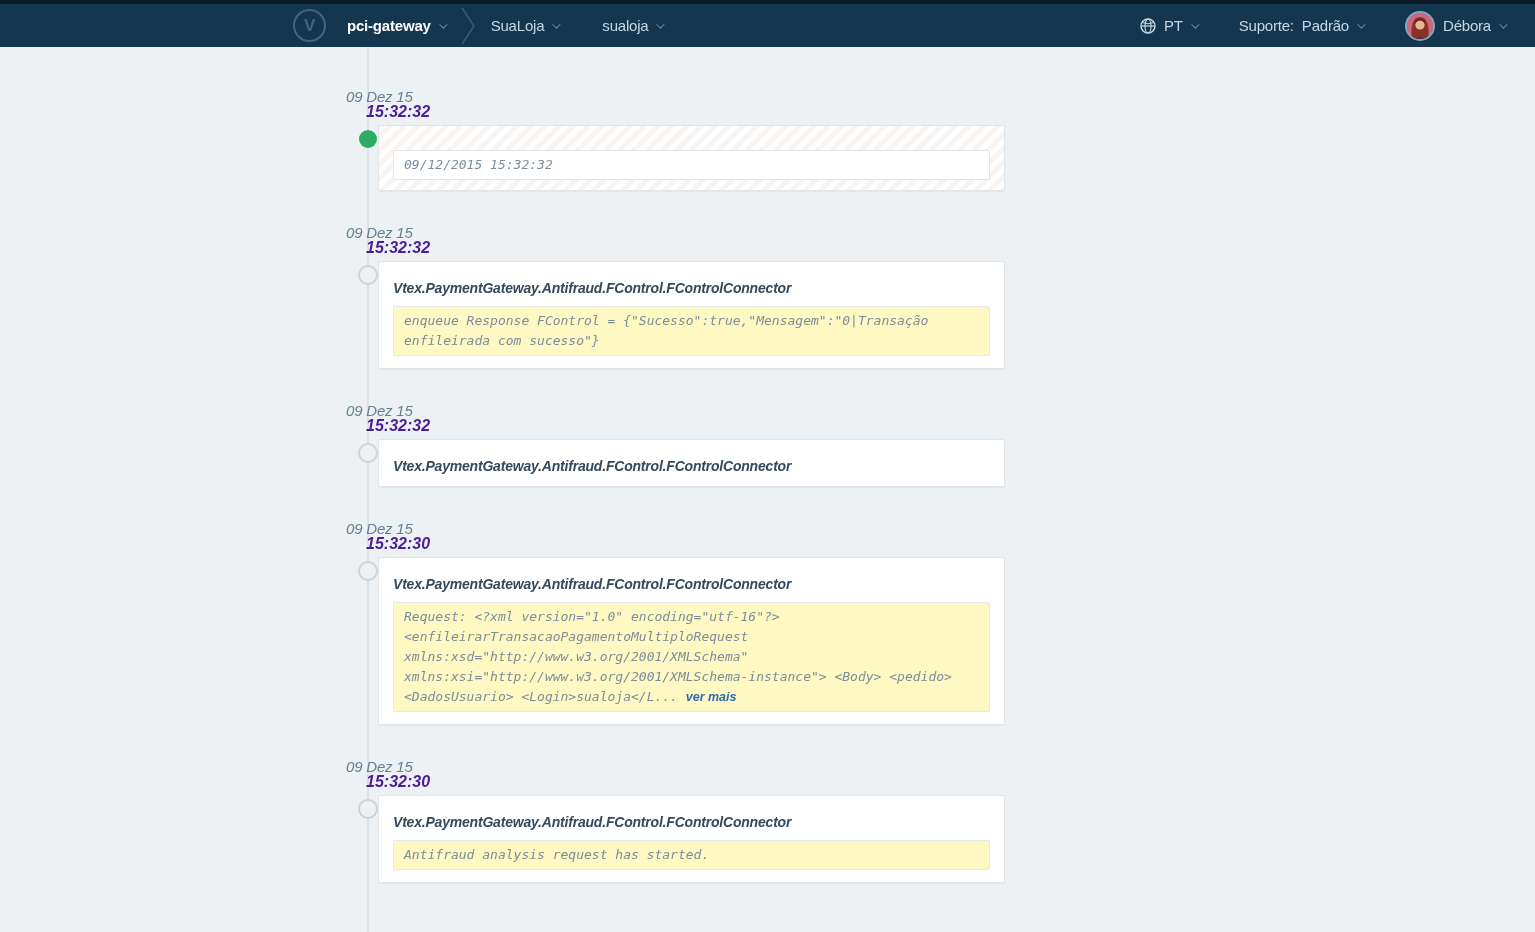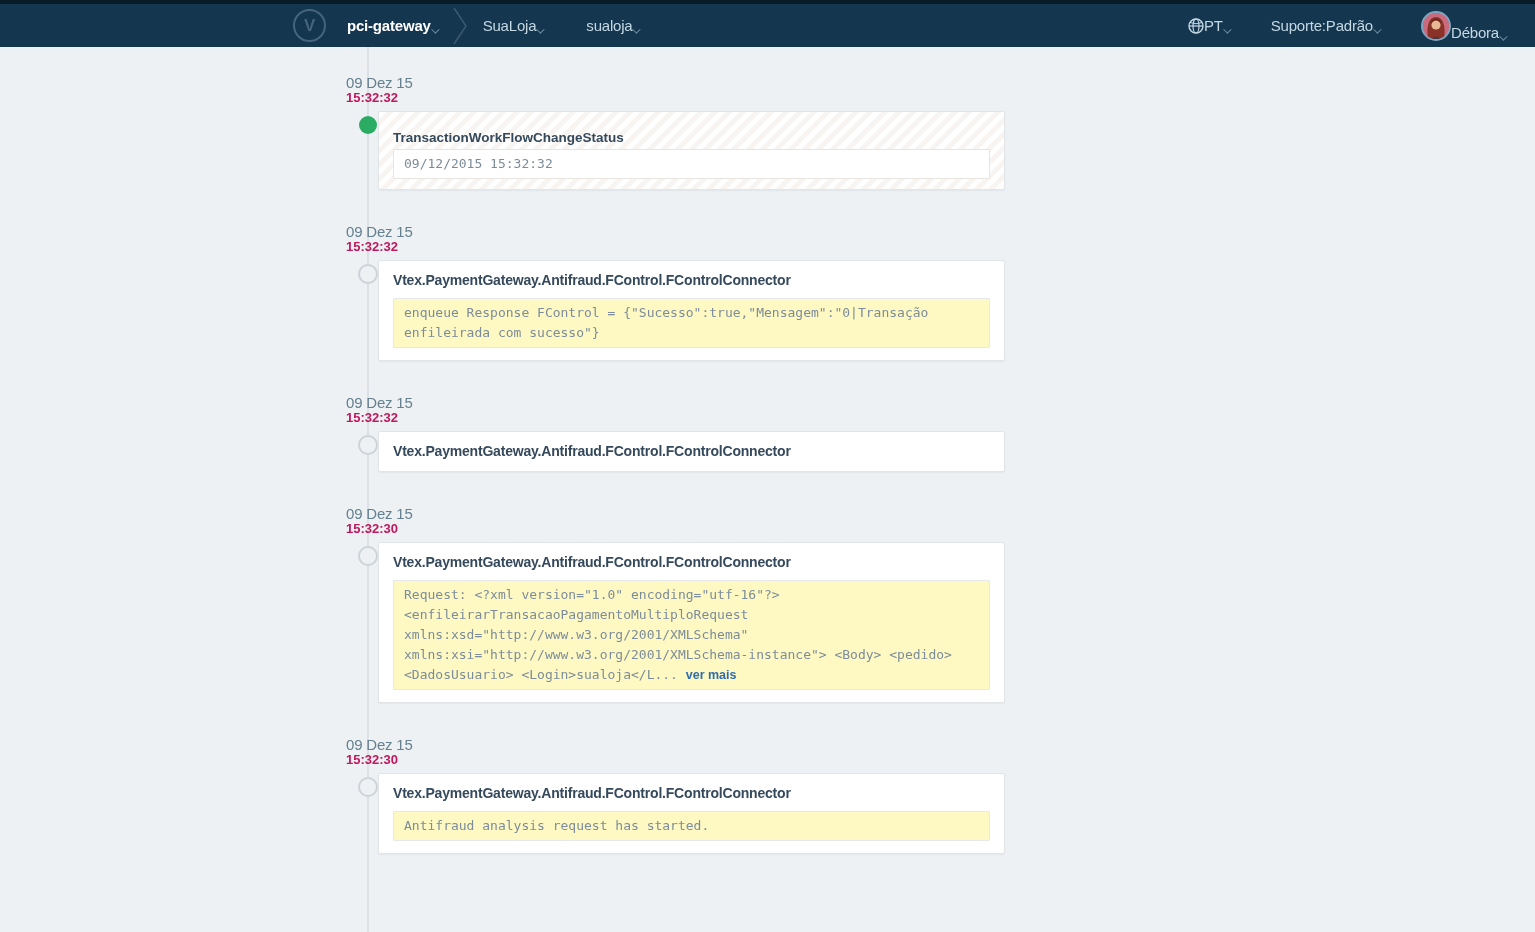--- a/index.html
+++ b/index.html
@@ -29,21 +29,22 @@
     border: 2px solid #46647c;
     color: #46647c;
     display: flex; align-items: center; justify-content: center;
     font-weight: bold; font-size: 17px;
     margin-left: 293px;
     flex: none;
     cursor: pointer;
   }
   .nav-item {
     display: inline-flex;
-    align-items: flex-end;
+    align-items: center;
+    gap: 8px;
     cursor: pointer;
     white-space: nowrap;
   }
   .nav-item.bold span.lbl { font-weight: bold; color: #ffffff; }
   .chev {
     width: 6px; height: 6px;
     border-right: 1.5px solid #6f8da1;
     border-bottom: 1.5px solid #6f8da1;
     transform: rotate(45deg) translateY(-2px);
     display: inline-block;
@@ -65,37 +66,38 @@
     border-radius: 50%;
     border: 2px solid #7fa6c0;
     overflow: hidden;
     flex: none;
     background: #c96a7e;
   }
 
   
   .timeline {
     position: relative;
-    padding-top: 28px;
+    padding-top: 42px;
     height: 885px;
+    font-style: italic;
   }
   .tl-line {
     position: absolute;
     left: 367px; top: 0; bottom: 0;
     width: 2px;
     background: #dce1e5;
   }
   .entry {
     position: relative;
     margin: 0 0 34px 346px;
     width: 659px;
   }
   .date-block { margin-bottom: 6px; position: relative; z-index: 2; }
   .date { font-size: 15px; line-height: 16px; color: #64808f; letter-spacing: -0.2px; }
-  .time { font-size: 13px; line-height: 14px; font-weight: bold; color: #be185d; }
+  .time { font-size: 16px; line-height: 14px; font-weight: bold; color: #4c1d95; margin-left: 20px; }
 
   .marker {
     position: absolute;
     z-index: 3;
   }
   .marker--filled {
     left: 13px; top: 41px;
     width: 18px; height: 18px;
     border-radius: 50%;
     background: #2aad62;
@@ -138,34 +140,35 @@
     font-weight: bold;
     color: #35495c;
   }
   .card--log { padding: 12px 14px 12px 14px; }
   .log-title {
     font-size: 14px;
     line-height: 15px;
     font-weight: bold;
     color: #35495c;
     letter-spacing: -0.2px;
+    margin-top: 7px;
   }
   .mono-box {
     margin-top: 10px;
     background: #fef9c3;
     border: 1px solid #e6e9eb;
     border-radius: 1px;
     padding: 4px 10px;
     font-family: "DejaVu Sans Mono", "Liberation Mono", monospace;
     font-size: 13px;
     line-height: 20px;
     color: #7d8c9a;
     word-wrap: break-word;
   }
-  .card--striped .mono-box { margin-top: 4px; background: #ffffff; border-color: #e8e4e0; }
+  .card--striped .mono-box { margin-top: 12px; background: #ffffff; border-color: #e8e4e0; }
   .ver-mais {
     font-family: "Liberation Sans", "DejaVu Sans", sans-serif;
     font-size: 12.5px;
     font-weight: bold;
     color: #2e6cb2;
     text-decoration: none;
     cursor: pointer;
     white-space: nowrap;
   }
 </style>
@@ -235,21 +238,20 @@
 <main class="timeline">
   <div class="tl-line"></div>
 
   <section class="entry">
     <div class="date-block">
       <div class="date">09 Dez 15</div>
       <div class="time">15:32:32</div>
     </div>
     <span class="marker marker--filled"></span>
     <div class="card card--striped">
-      <h2 class="status-subtitle">TransactionWorkFlowChangeStatus</h2>
       <div class="mono-box">
         <span>09/12/2015 15:32:32</span>
       </div>
     </div>
   </section>
 
   <section class="entry">
     <div class="date-block">
       <div class="date">09 Dez 15</div>
       <div class="time">15:32:32</div>

